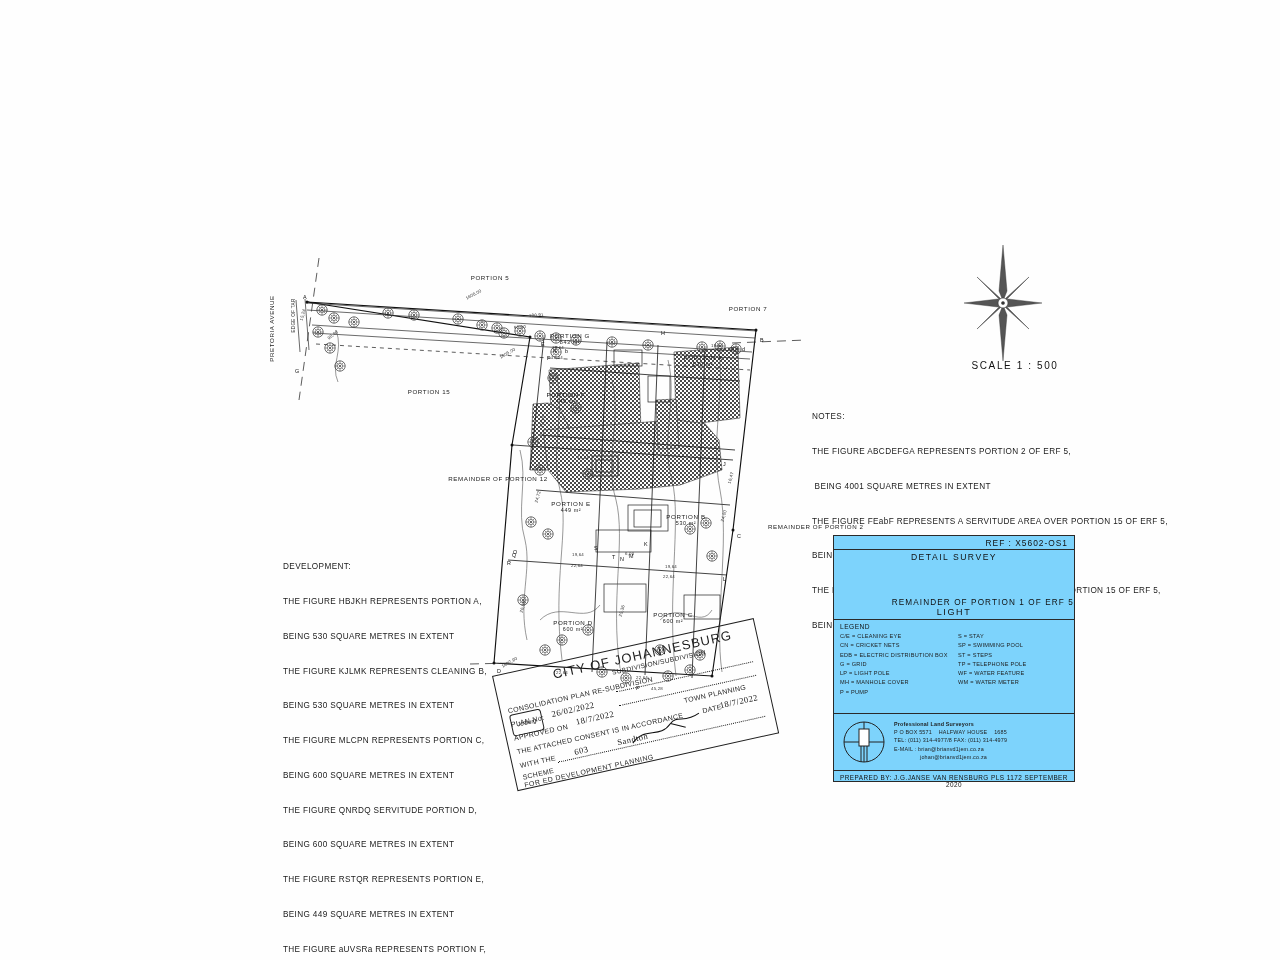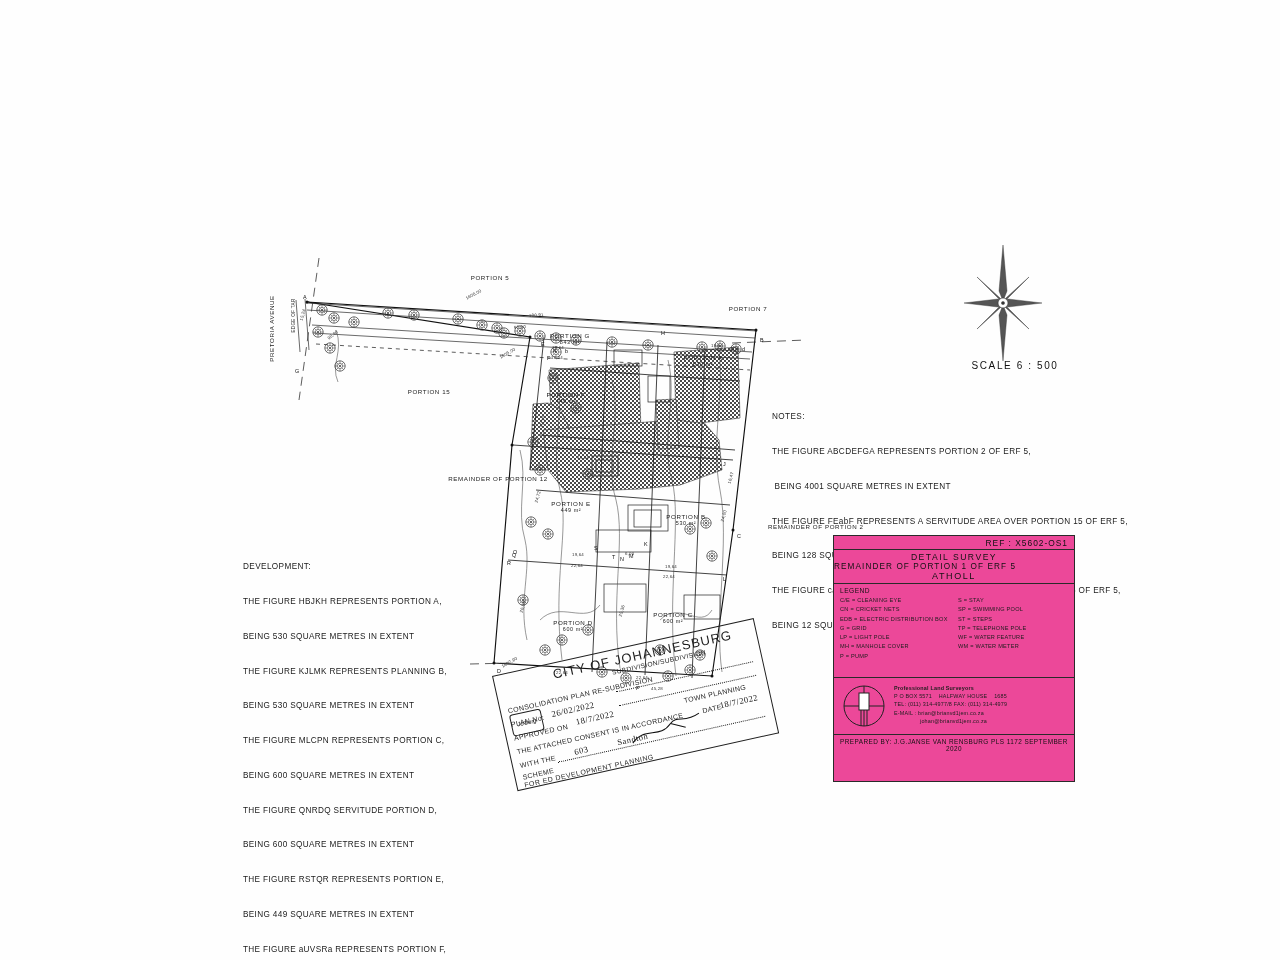--- a/index.html
+++ b/index.html
@@ -14,34 +14,34 @@
   .abs{position:absolute;}
 
   
   .txt{font-size:8.2px;letter-spacing:.35px;line-height:11.6px;white-space:pre;color:#1a1a1a;}
   .plan-lab{font-size:6.2px;letter-spacing:.6px;color:#222;white-space:pre;text-align:center;}
   .plan-lab-sm{font-size:4.6px;letter-spacing:.3px;color:#333;white-space:pre;}
   .dim{font-size:4.4px;letter-spacing:.2px;color:#333;white-space:pre;}
 
   
   #notes-block .hd,#subdiv-block .hd{font-size:8.2px;letter-spacing:.4px;}
-  #notes-block div,#subdiv-block div{white-space:pre;}
+  #notes-block div,#subdiv-block div{white-space:pre;margin-left:40px;}
 
   
   #scale-text{font-size:10px;letter-spacing:1.6px;color:#111;}
 
   
   #title-block{
     position:absolute;left:833px;top:535px;width:240px;height:245px;
-    border:1px solid #2a2a2a;background:#ec4899;
+    border:1px solid #2a2a2a;background:#7dd3fc;
   }
   #title-block .rule{border-top:1px solid #2a2a2a;}
   #tb-ref{font-size:8.4px;letter-spacing:1px;text-align:right;padding:2px 6px 1px 0;}
   #tb-t1{font-size:8.6px;letter-spacing:1.5px;text-align:center;margin-top:2px;}
-  #tb-t2{font-size:8.2px;letter-spacing:1.1px;text-align:left;}
+  #tb-t2{font-size:8.2px;letter-spacing:1.1px;text-align:right;margin-top:36px;}
   #tb-t3{font-size:9px;letter-spacing:1.6px;text-align:center;margin-bottom:2px;}
   #legend-wrap{padding:3px 0 2px 6px;}
   #legend-title{font-size:6.6px;letter-spacing:.5px;margin-bottom:2px;}
   .leg-cols{display:flex;}
   .leg-col{display:flex;flex-direction:column;}
   .leg-col.c1{width:118px;}
   .leg-item{font-size:5.6px;letter-spacing:.25px;line-height:9.3px;white-space:pre;color:#1d1d1d;}
   #firm-row{display:flex;align-items:flex-start;padding:6px 0 0 8px;}
   #firm-text{margin-left:8px;}
   #firm-text .l{font-size:5.4px;letter-spacing:.2px;line-height:8.2px;white-space:pre;color:#1d1d1d;}
@@ -292,57 +292,57 @@
       <polygon points="2,60 36,56 46,60 36,64"></polygon>
       <polygon points="80,60 46,56 36,60 46,64"></polygon>
       <polygon points="15,34 38,55 44,62 37,56"></polygon>
       <polygon points="67,34 44,55 38,62 45,56"></polygon>
       <polygon points="15,86 38,65 44,58 37,64"></polygon>
       <polygon points="67,86 44,65 38,58 45,64"></polygon>
       <circle cx="41" cy="60" r="5" fill="#fff" stroke="#333" stroke-width=".6"></circle>
       <circle cx="41" cy="60" r="1.6" fill="#333"></circle>
     </g>
   </svg>
-  <div class="abs" id="scale-text" style="left:960px;top:360px;width:110px;text-align:center;">SCALE  6 : 500</div>
+  <div class="abs" id="scale-text" style="left:960px;top:360px;width:110px;text-align:center;">SCALE  1 : 500</div>
 
   <div class="abs txt" id="notes-block" style="left:772px;top:388px;width:310px;">
     <div class="hd">NOTES:</div>
     <div>THE FIGURE ABCDEFGA REPRESENTS PORTION 2 OF ERF 5,</div>
     <div> BEING 4001 SQUARE METRES IN EXTENT</div>
     <div>THE FIGURE FEabF REPRESENTS A SERVITUDE AREA OVER PORTION 15 OF ERF 5,</div>
     <div>BEING 128 SQUARE METRES IN EXTENT</div>
     <div>THE FIGURE cada REPRESENTS A SERVITUDE AREA OVER PORTION 15 OF ERF 5,</div>
     <div>BEING 12 SQUARE METRES IN EXTENT</div>
   </div>
 
   <div class="abs txt" id="subdiv-block" style="left:243px;top:538px;width:330px;">
     <div class="hd">DEVELOPMENT:</div>
     <div>THE FIGURE HBJKH REPRESENTS PORTION A,</div>
     <div>BEING 530 SQUARE METRES IN EXTENT</div>
-    <div>THE FIGURE KJLMK REPRESENTS PLANNING B,</div>
+    <div>THE FIGURE KJLMK REPRESENTS CLEANING B,</div>
     <div>BEING 530 SQUARE METRES IN EXTENT</div>
     <div>THE FIGURE MLCPN REPRESENTS PORTION C,</div>
     <div>BEING 600 SQUARE METRES IN EXTENT</div>
     <div>THE FIGURE QNRDQ SERVITUDE PORTION D,</div>
     <div>BEING 600 SQUARE METRES IN EXTENT</div>
     <div>THE FIGURE RSTQR REPRESENTS PORTION E,</div>
     <div>BEING 449 SQUARE METRES IN EXTENT</div>
     <div>THE FIGURE aUVSRa REPRESENTS PORTION F,</div>
     
     
     
     
   </div>
 
   <div id="title-block">
     <div id="tb-ref">REF : X5602-OS1</div>
     <div class="rule"></div>
     <div id="tb-t1">DETAIL SURVEY</div>
     <div id="tb-t2">REMAINDER OF PORTION 1 OF ERF 5</div>
-    <div id="tb-t3">ATHOLL</div>
+    <div id="tb-t3">LIGHT</div>
     <div class="rule"></div>
 
     <div id="legend-wrap">
       <div id="legend-title">LEGEND</div>
       <div class="leg-cols">
         <div class="leg-col c1">
           <span class="leg-item">C/E = CLEANING EYE</span>
           <span class="leg-item">CN = CRICKET NETS</span>
           <span class="leg-item">EDB = ELECTRIC DISTRIBUTION BOX</span>
           <span class="leg-item">G = GRID</span>

